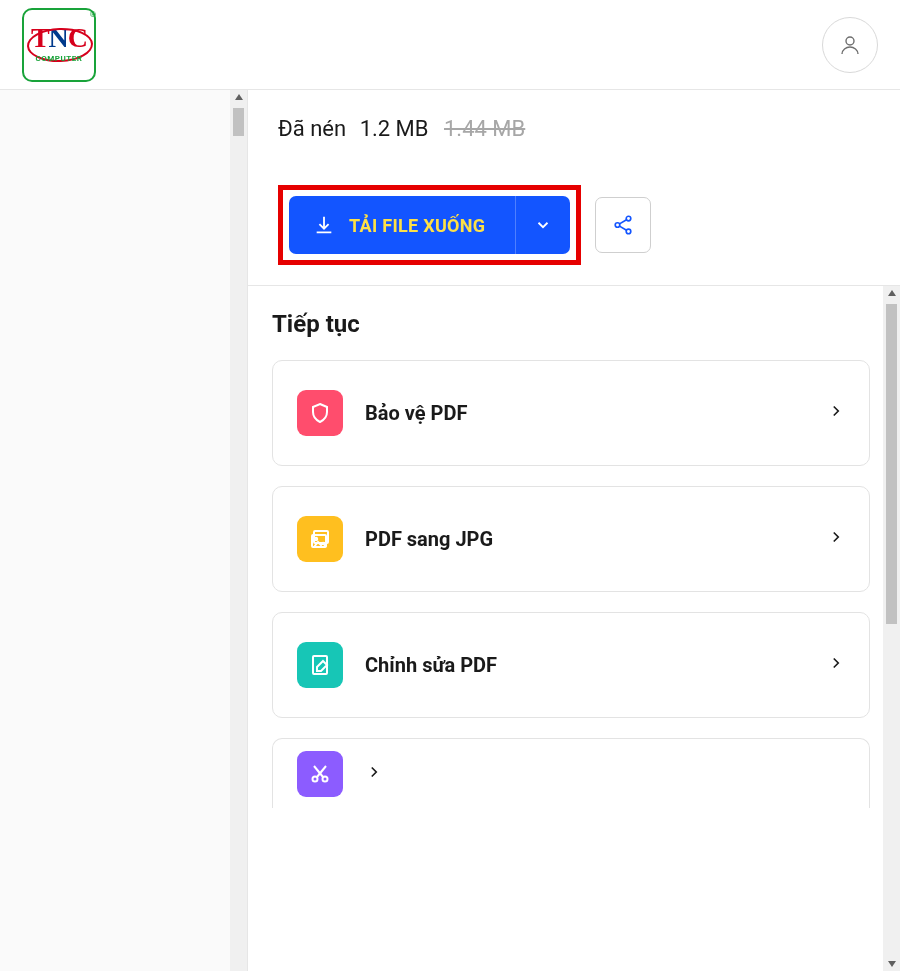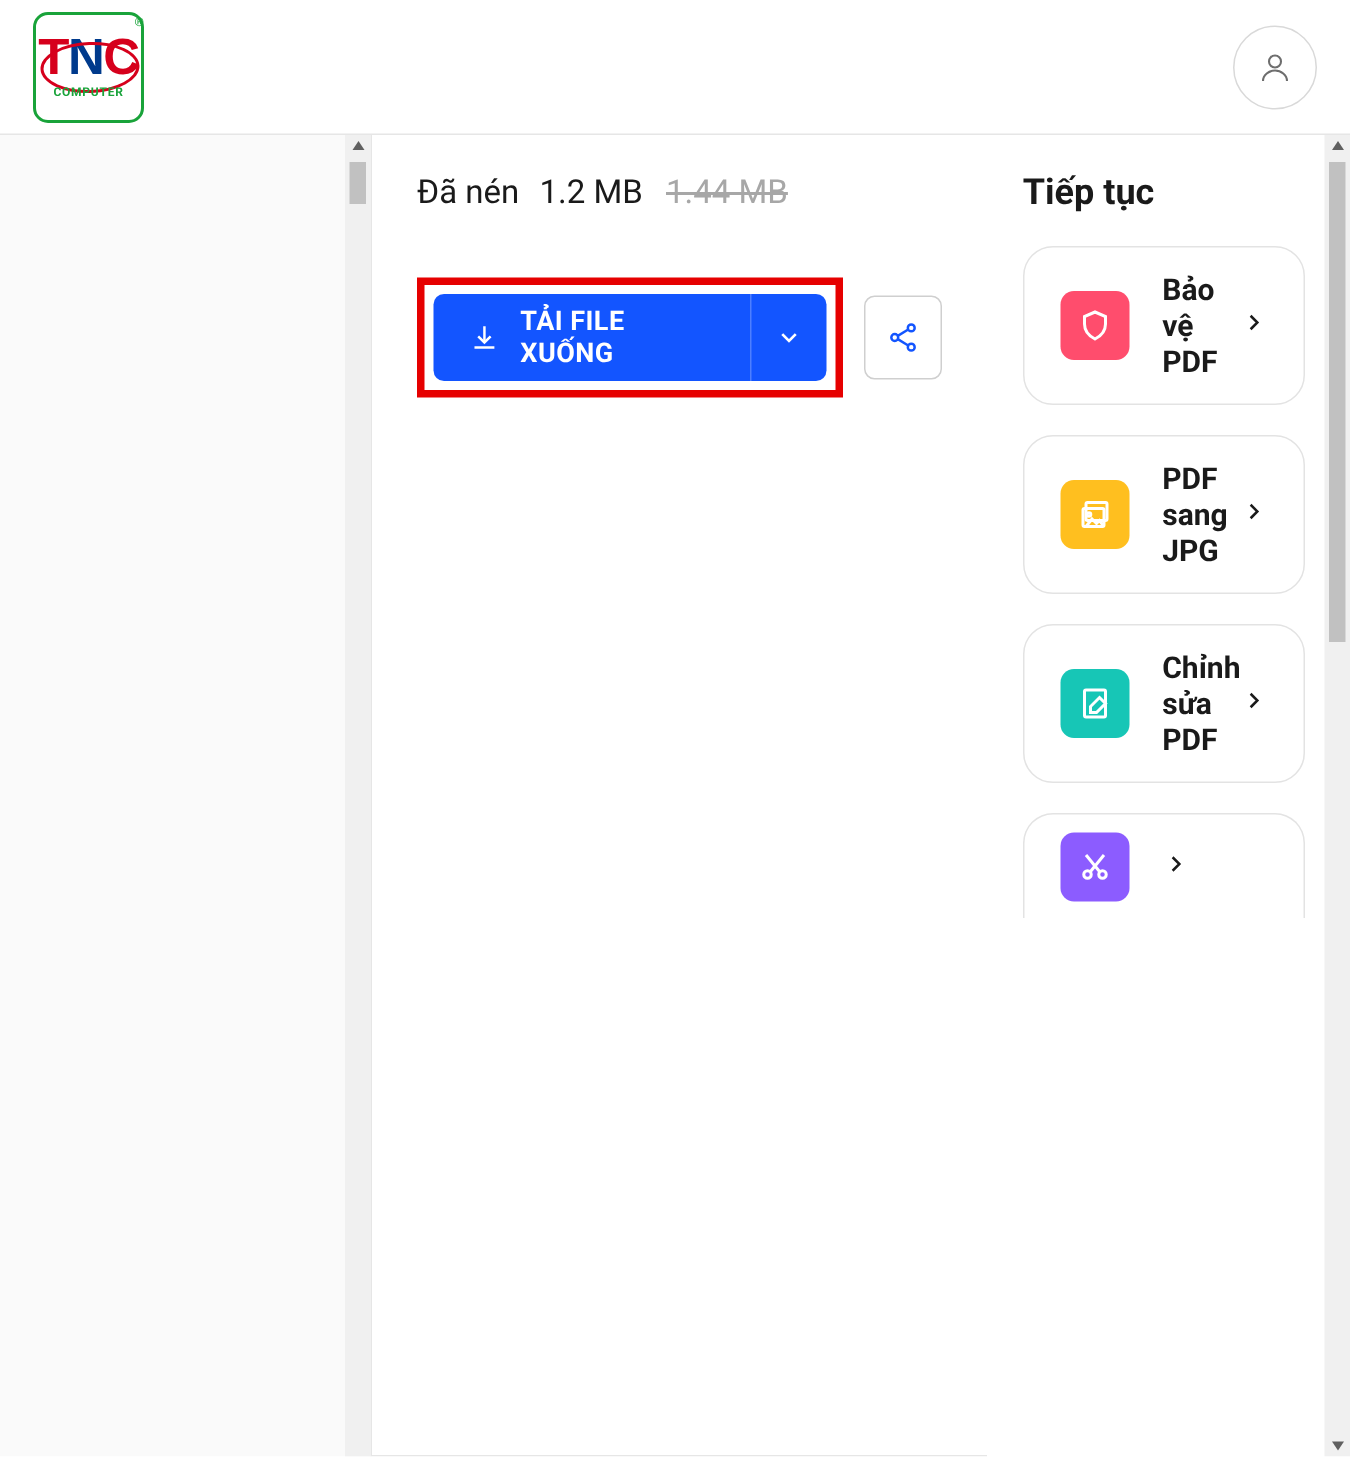--- a/index.html
+++ b/index.html
@@ -17,23 +17,23 @@
     background: #fff;
   }
   .logo {
     width: 74px; height: 74px;
     border: 2.5px solid #19a33a;
     border-radius: 10px;
     display: flex; flex-direction: column; align-items: center; justify-content: center;
     position: relative;
   }
   .logo-main {
-    font-family: Liberation Sans, sans-serif;
+    font-family: Liberation Serif, serif;
     font-weight: 900;
-    font-size: 34px;
+    font-size: 28px;
     letter-spacing: -1px;
     line-height: 1;
     margin-top: -2px;
   }
   .logo-main .t { color: #d6001c; display:inline-block; }
   .logo-main .n { color: #003a8c; display:inline-block; }
   .logo-main .c { color: #d6001c; display:inline-block; }
   .logo-ring {
     position: absolute;
     width: 66px; height: 34px;
@@ -79,21 +79,21 @@
     position: absolute; top: 18px; left: 3px; width: 11px; height: 28px;
     background: #c1c1c1;
   }
   .sidebar-scroll-arrow-up { position:absolute; top:4px; left:5px; width:0;height:0;border-left:4px solid transparent;border-right:4px solid transparent;border-bottom:6px solid #606060;}
 
   .main {
     flex: 1;
     background: #fff;
     position: relative;
     display: flex;
-    flex-direction: row;
+    flex-direction: column;
   }
 
   .result-area {
     padding: 26px 30px 20px 30px;
     border-bottom: 1px solid #e6e6e6;
   }
   .compress-line {
     font-size: 22px;
     margin-bottom: 44px;
   }
@@ -106,21 +106,21 @@
     border: 5px solid #e60000;
     padding: 6px;
     display: inline-flex;
   }
   .dlbtn {
     display: inline-flex;
     align-items: stretch;
     background: #1355ff;
     border-radius: 7px;
     overflow: hidden;
-    color: #ffffff;
+    color: #fde047;
     height: 58px;
     cursor: pointer;
     justify-content: center;
   }
   .dlbtn-left {
     display: flex; align-items: center; gap: 14px;
     padding: 0 30px 0 24px;
     border-right: 1px solid rgba(255,255,255,0.25);
   }
   .dlbtn-left svg { width: 22px; height: 22px; stroke:#fff; stroke-width:2; fill:none; }
@@ -142,21 +142,21 @@
   .continue-panel {
     flex:1;
     position: relative;
     padding: 24px 30px 13px 24px;
   }
   .continue-title {
     font-size: 24px; font-weight: 700; margin-bottom: 22px;
   }
   .action-card {
     border: 1px solid #e3e3e3;
-    border-radius: 20px;
+    border-radius: 10px;
     height: 106px;
     display:flex; align-items:center;
     padding: 0 24px;
     margin-bottom: 20px;
     cursor:pointer;
     background:#fff;
   }
   .action-icon {
     width: 46px; height:46px; border-radius:9px;
     display:flex; align-items:center; justify-content:center;

